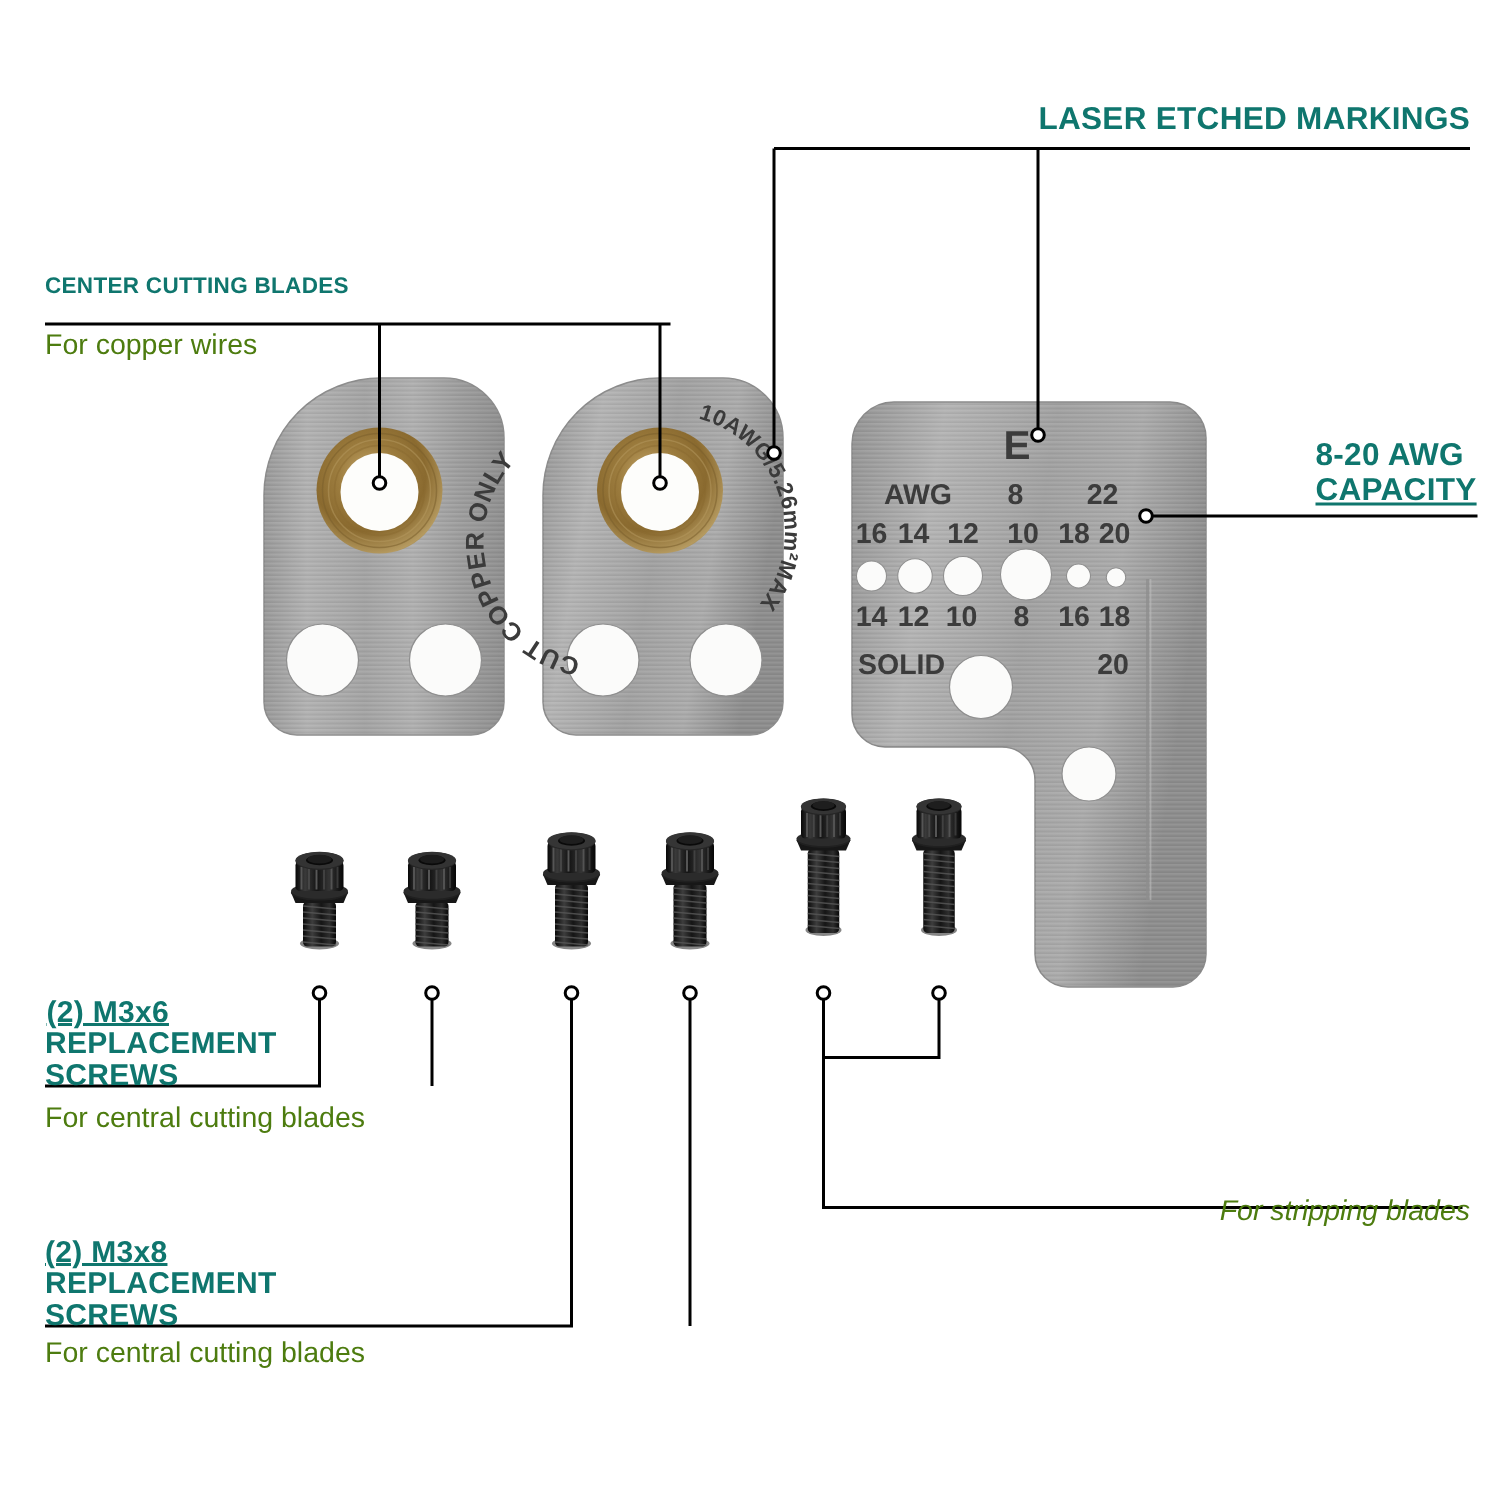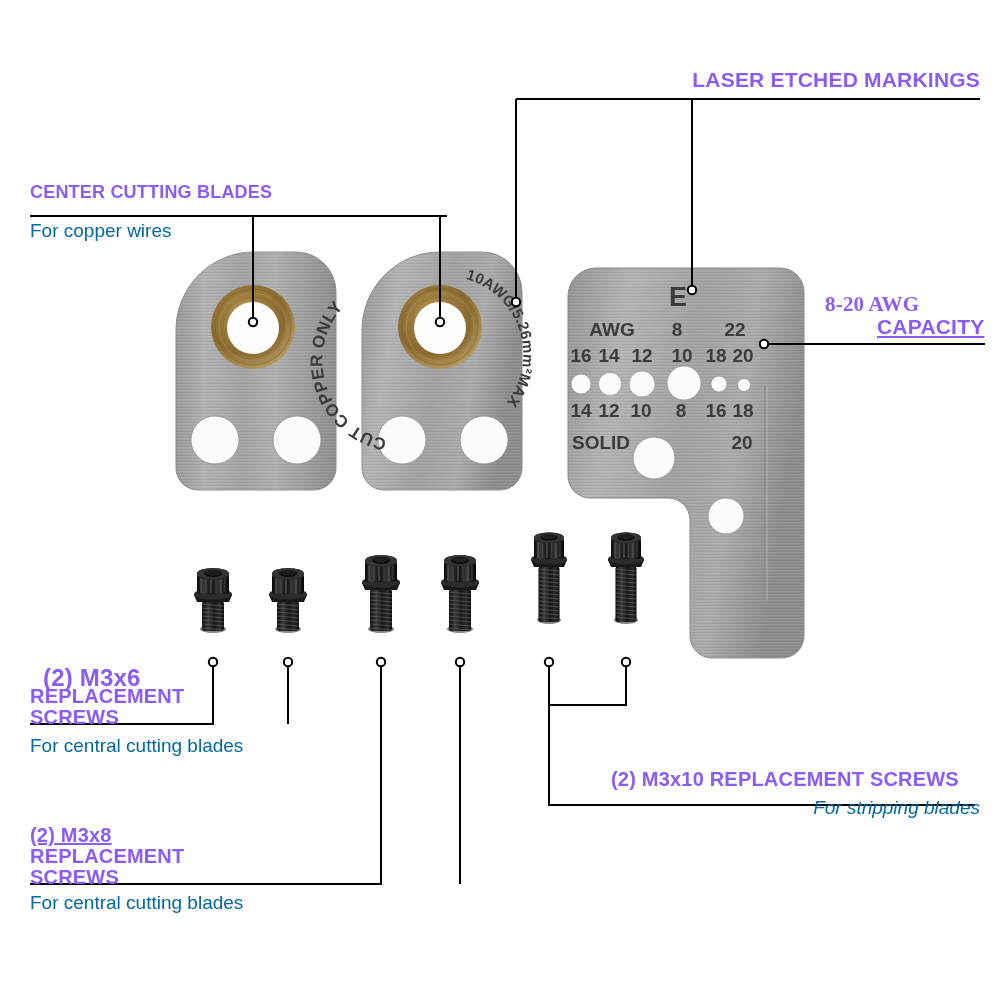--- a/index.html
+++ b/index.html
@@ -1,20 +1,20 @@
 <!DOCTYPE html>
 <html><head>
 <meta charset="utf-8">
 <style>
   html,body{margin:0;padding:0;background:#fff;}
   body{width:1000px;height:1000px;font-family:"Liberation Sans",sans-serif;position:relative;overflow:hidden;}
   #stage{position:absolute;left:0;top:0;width:1000px;height:1000px;}
   #stage svg{position:absolute;left:0;top:0;}
-  .cal-h{position:absolute;font-weight:bold;color:#8b5cf6;letter-spacing:.2px;white-space:nowrap;}
-  .cal-s{position:absolute;color:#0369a1;white-space:nowrap;}
+  .cal-h{position:absolute;font-weight:bold;color:#0f766e;letter-spacing:.2px;white-space:nowrap;}
+  .cal-s{position:absolute;color:#4d7c0f;white-space:nowrap;}
   .rule{position:absolute;background:#000;height:2px;}
 </style>
 </head>
 <body>
 
 <div id="stage">
 
   <svg width="1000" height="1000" viewBox="0 0 1000 1000">
     <defs>
       <linearGradient id="steelGrad" x1="0" y1="0" x2="1" y2="0">
@@ -291,36 +291,35 @@
       <circle cx="764" cy="344" r="4.2"></circle>
       <circle cx="213" cy="662" r="4.2"></circle>
       <circle cx="288" cy="662" r="4.2"></circle>
       <circle cx="381" cy="662" r="4.2"></circle>
       <circle cx="460" cy="662" r="4.2"></circle>
       <circle cx="549" cy="662" r="4.2"></circle>
       <circle cx="626" cy="662" r="4.2"></circle>
     </g>
   </svg>
 
-  <div class="cal-h" style="left:30px;top:182px;font-size:18px;">CENTER CUTTING BLADES</div>
+  <div class="cal-h" style="left:30px;top:182px;font-size:15px;">CENTER CUTTING BLADES</div>
   <div class="rule" style="left:30px;top:215px;width:417px;"></div>
   <div class="cal-s" style="left:30px;top:220px;font-size:19px;">For copper wires</div>
 
   <div class="cal-h" style="right:20px;top:68px;font-size:21px;">LASER ETCHED MARKINGS</div>
   <div class="rule" style="left:516px;top:98px;width:464px;"></div>
 
-  <div class="cal-h" style="left:825px;top:292px;font-size:21px;font-family:Liberation Serif, serif;">8-20 AWG</div>
+  <div class="cal-h" style="left:877px;top:292px;font-size:21px;">8-20 AWG</div>
   <div class="cal-h" style="left:877px;top:315px;font-size:21px;text-decoration:underline;">CAPACITY</div>
 
-  <div class="cal-h" style="left:43px;top:664px;font-size:24px;">(2) M3x6</div>
+  <div class="cal-h" style="left:31px;top:664px;font-size:20px;text-decoration:underline;">(2) M3x6</div>
   <div class="cal-h" style="left:30px;top:685px;font-size:20px;">REPLACEMENT</div>
   <div class="cal-h" style="left:30px;top:706px;font-size:20px;">SCREWS</div>
   <div class="cal-s" style="left:30px;top:735px;font-size:19px;">For central cutting blades</div>
 
   <div class="cal-h" style="left:30px;top:824px;font-size:20px;text-decoration:underline;">(2) M3x8</div>
   <div class="cal-h" style="left:30px;top:845px;font-size:20px;">REPLACEMENT</div>
   <div class="cal-h" style="left:30px;top:866px;font-size:20px;">SCREWS</div>
   <div class="cal-s" style="left:30px;top:892px;font-size:19px;">For central cutting blades</div>
 
-  <div class="cal-h" style="left:611px;top:768px;font-size:20px;">(2) M3x10 REPLACEMENT SCREWS</div>
   <div class="cal-s" style="right:20px;top:797px;font-size:19px;font-style:italic;">For stripping blades</div>
 
 </div>
 
 </body></html>

